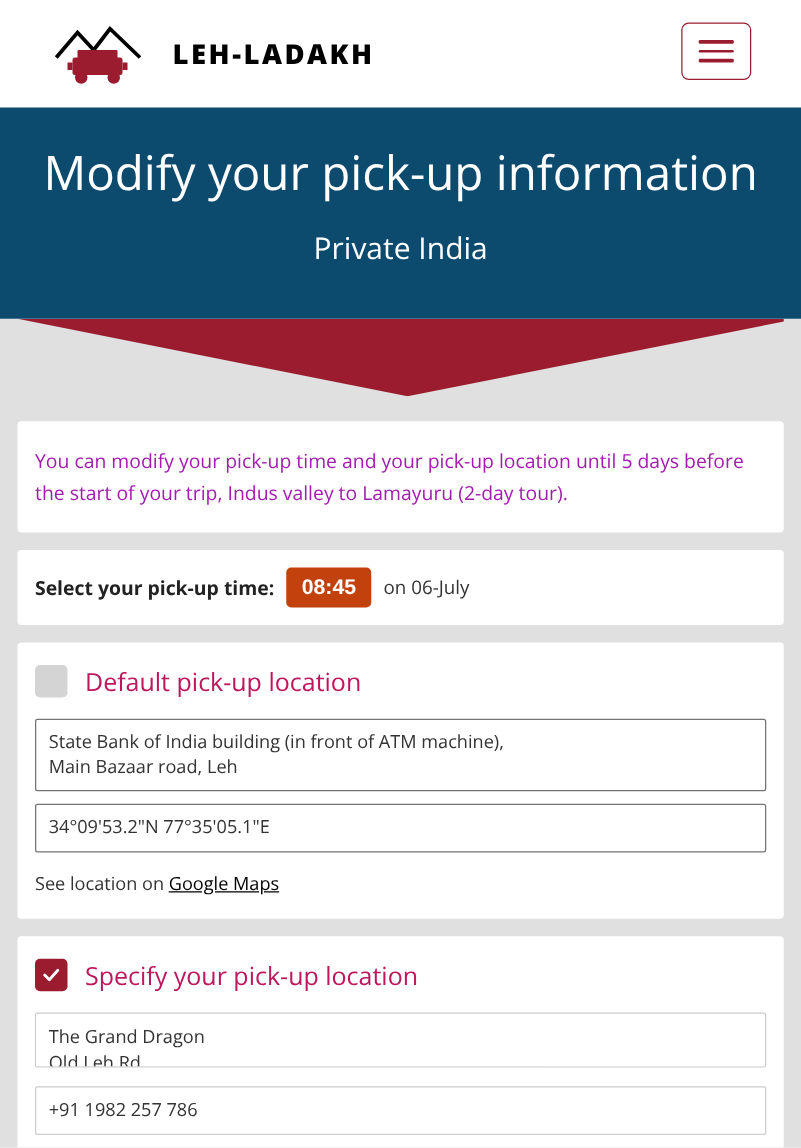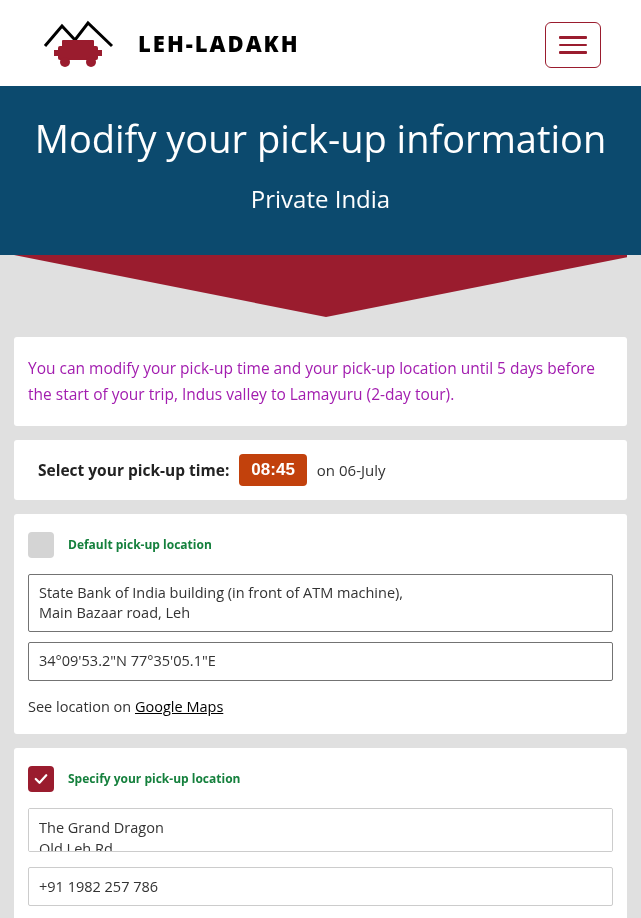--- a/index.html
+++ b/index.html
@@ -11,21 +11,21 @@
       font-family: -apple-system, BlinkMacSystemFont, "Segoe UI", "Open Sans", sans-serif;
       background: #fff;
       width: 641px;
       height: 918px;
       overflow-y: scroll;
       overflow-x: hidden;
     }
     .header {
       display: flex;
       justify-content: space-between;
-      align-items: flex-end;
+      align-items: flex-start;
       padding: 18px 40px 18px 40px;
       background: #fff;
     }
     .logo-container {
       display: flex;
       align-items: center;
       gap: 8px;
     }
     .logo-icon {
       width: 90px;
@@ -107,21 +107,21 @@
       border-radius: 3px;
       padding: 18px 14px;
       margin-top: 20px;
       font-size: 15.5px;
       line-height: 1.7;
       color: #a21caf;
     }
     .time-card {
       background: #fff;
       border-radius: 3px;
-      padding: 14px 24px;
+      padding: 14px 14px;
       margin-top: 14px;
       display: flex;
       align-items: center;
       gap: 10px;
     }
     .time-label {
       font-weight: 700;
       font-size: 15.5px;
       color: #222;
     }
@@ -166,23 +166,23 @@
       flex-shrink: 0;
       display: flex;
       align-items: center;
       justify-content: center;
     }
     .checkbox-checked svg {
       width: 18px;
       height: 18px;
     }
     .checkbox-label {
-      font-weight: 700;
-      font-size: 12px;
-      color: #15803d;
+      font-weight: 400;
+      font-size: 20px;
+      color: #be185d;
     }
     .readonly-field {
       border: 1px solid #737373;
       border-radius: 2px;
       padding: 8px 10px;
       font-size: 14.5px;
       color: #333;
       background: #fff;
       margin-bottom: 10px;
       line-height: 1.4;

